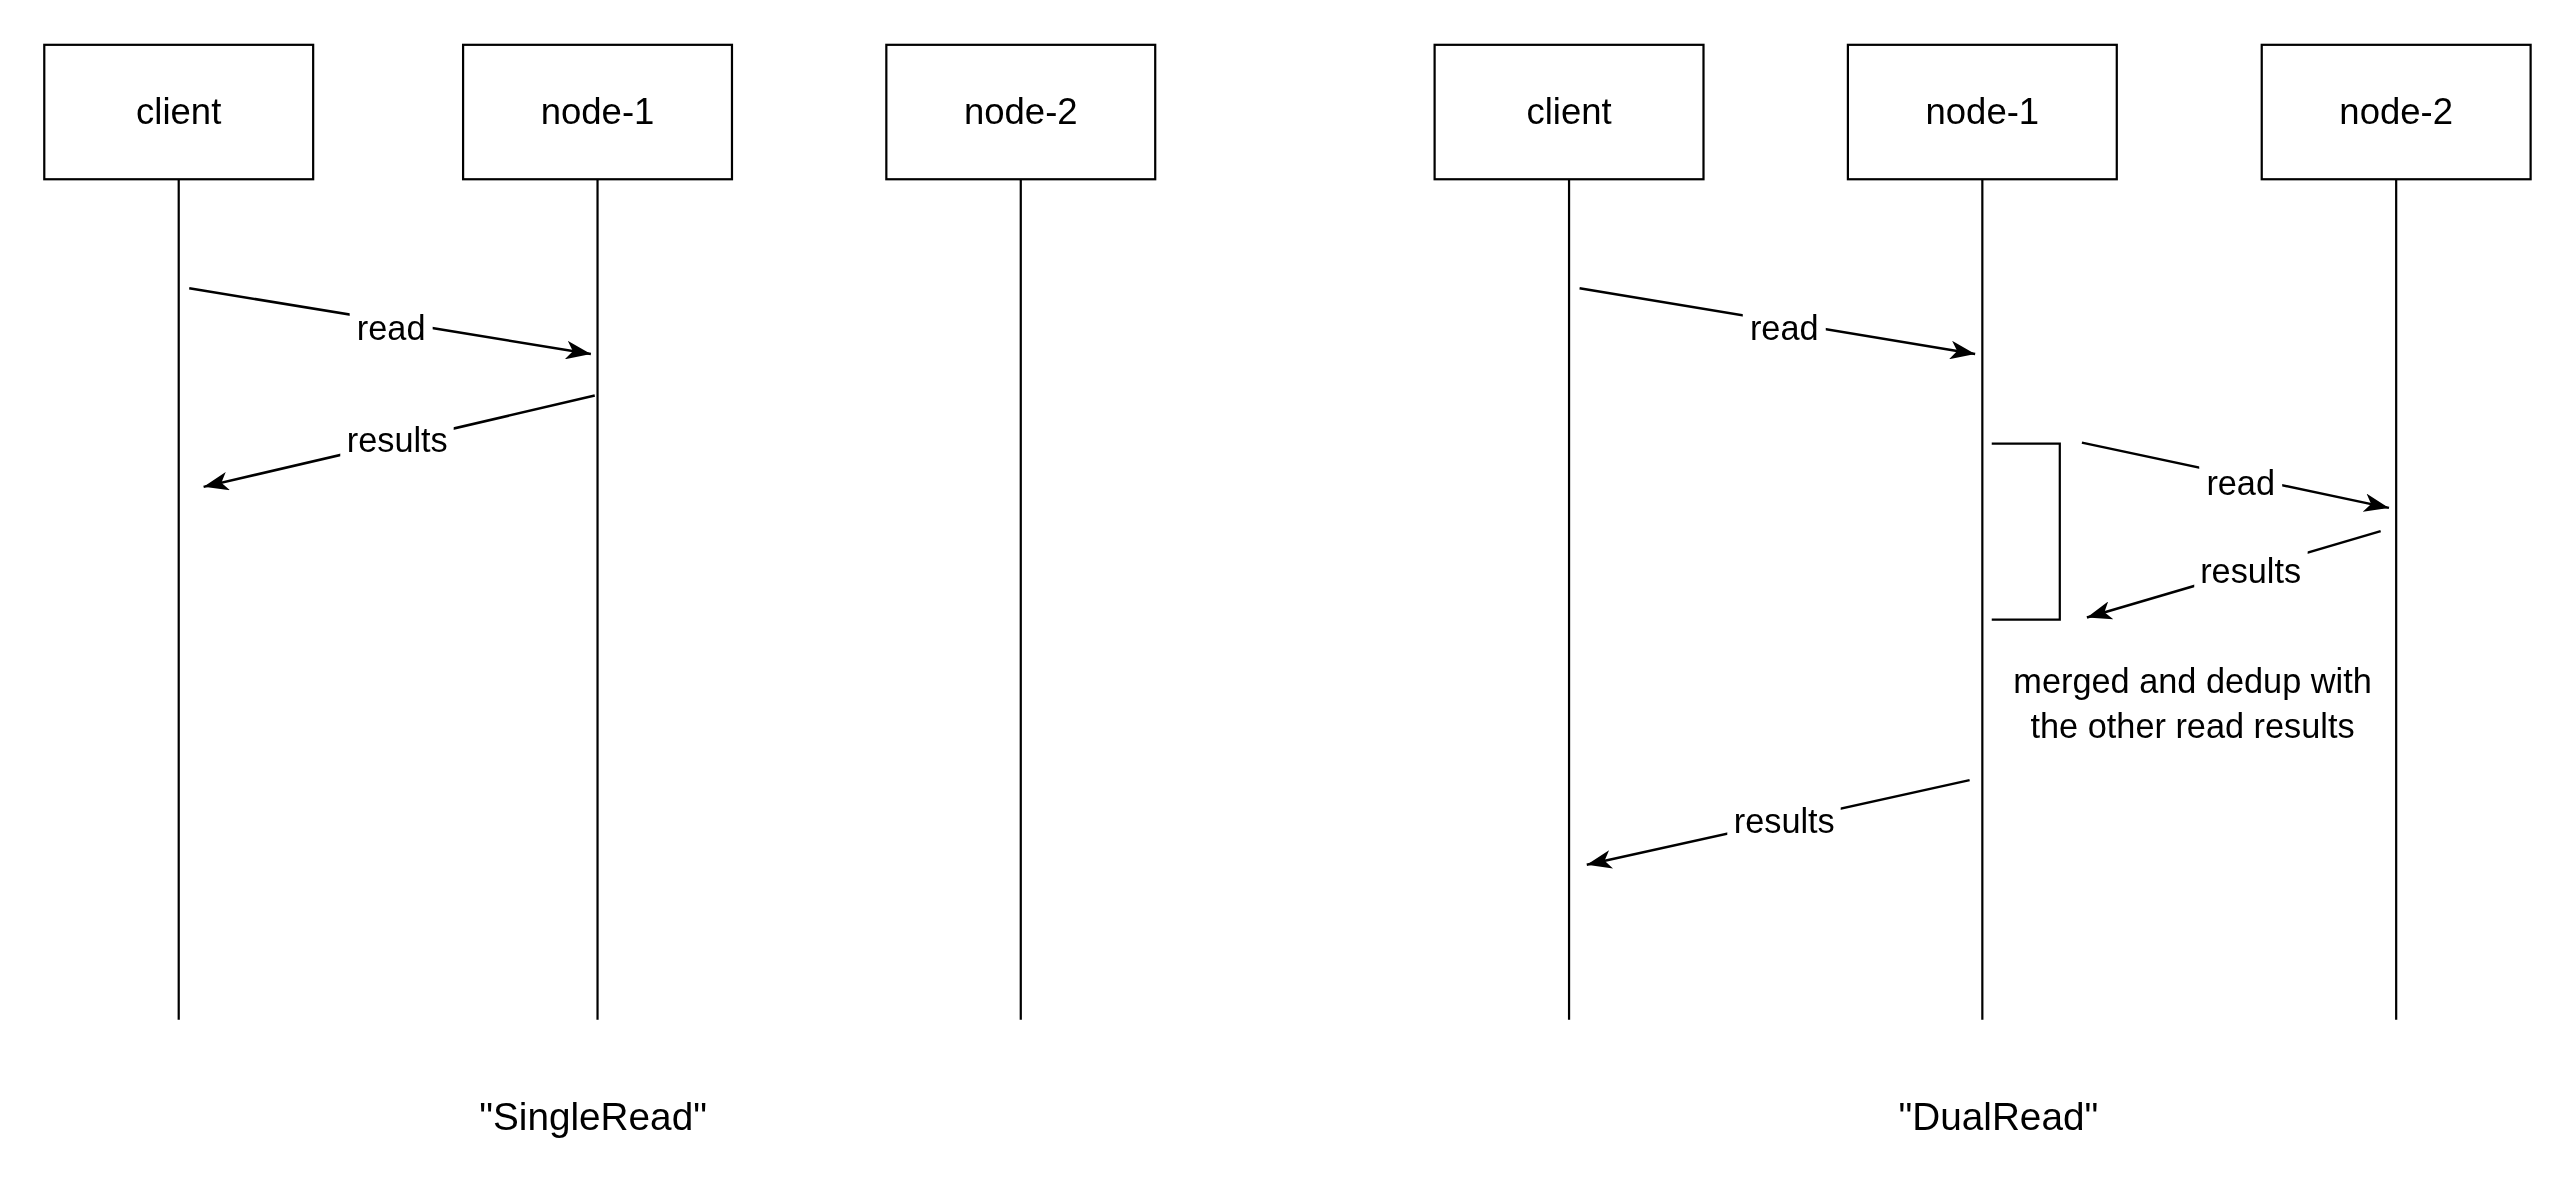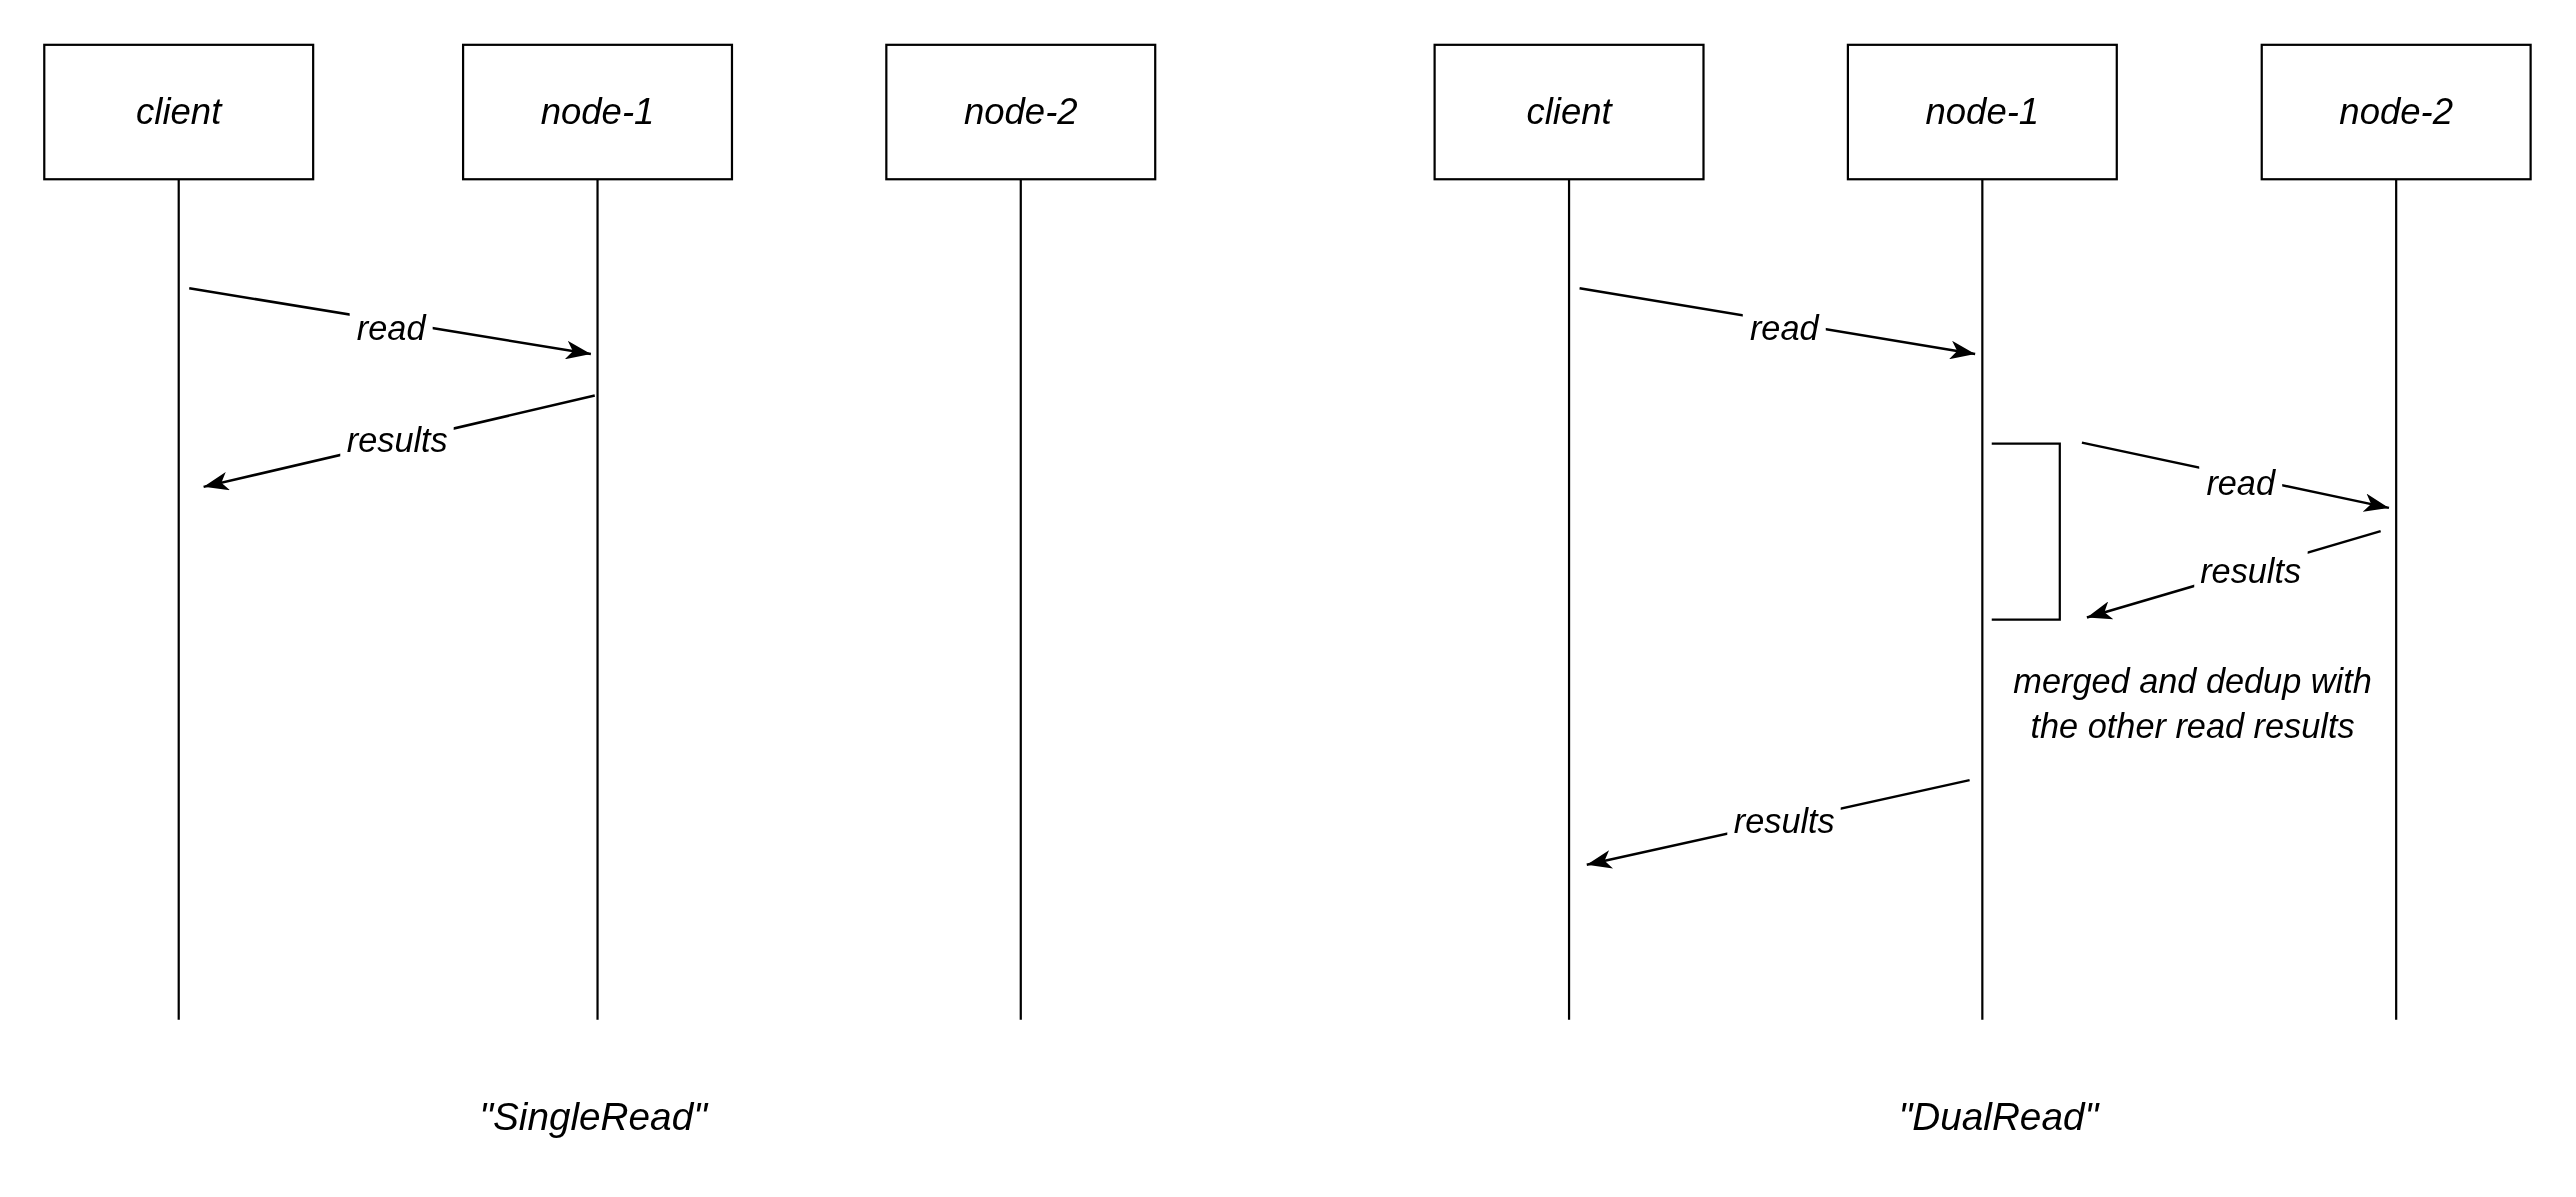--- a/index.html
+++ b/index.html
@@ -4,21 +4,20 @@
 <style>
   html, body {
     margin: 0;
     padding: 0;
     background: #ffffff;
   }
   .canvas {
     width: 100%;
     max-width: 2576px;
     margin: 0 auto;
-    font-style: italic;
   }
   svg {
     display: block;
     width: 100%;
     height: auto;
     background: #ffffff;
   }
   .actor-box {
     fill: #ffffff;
     stroke: #000000;

